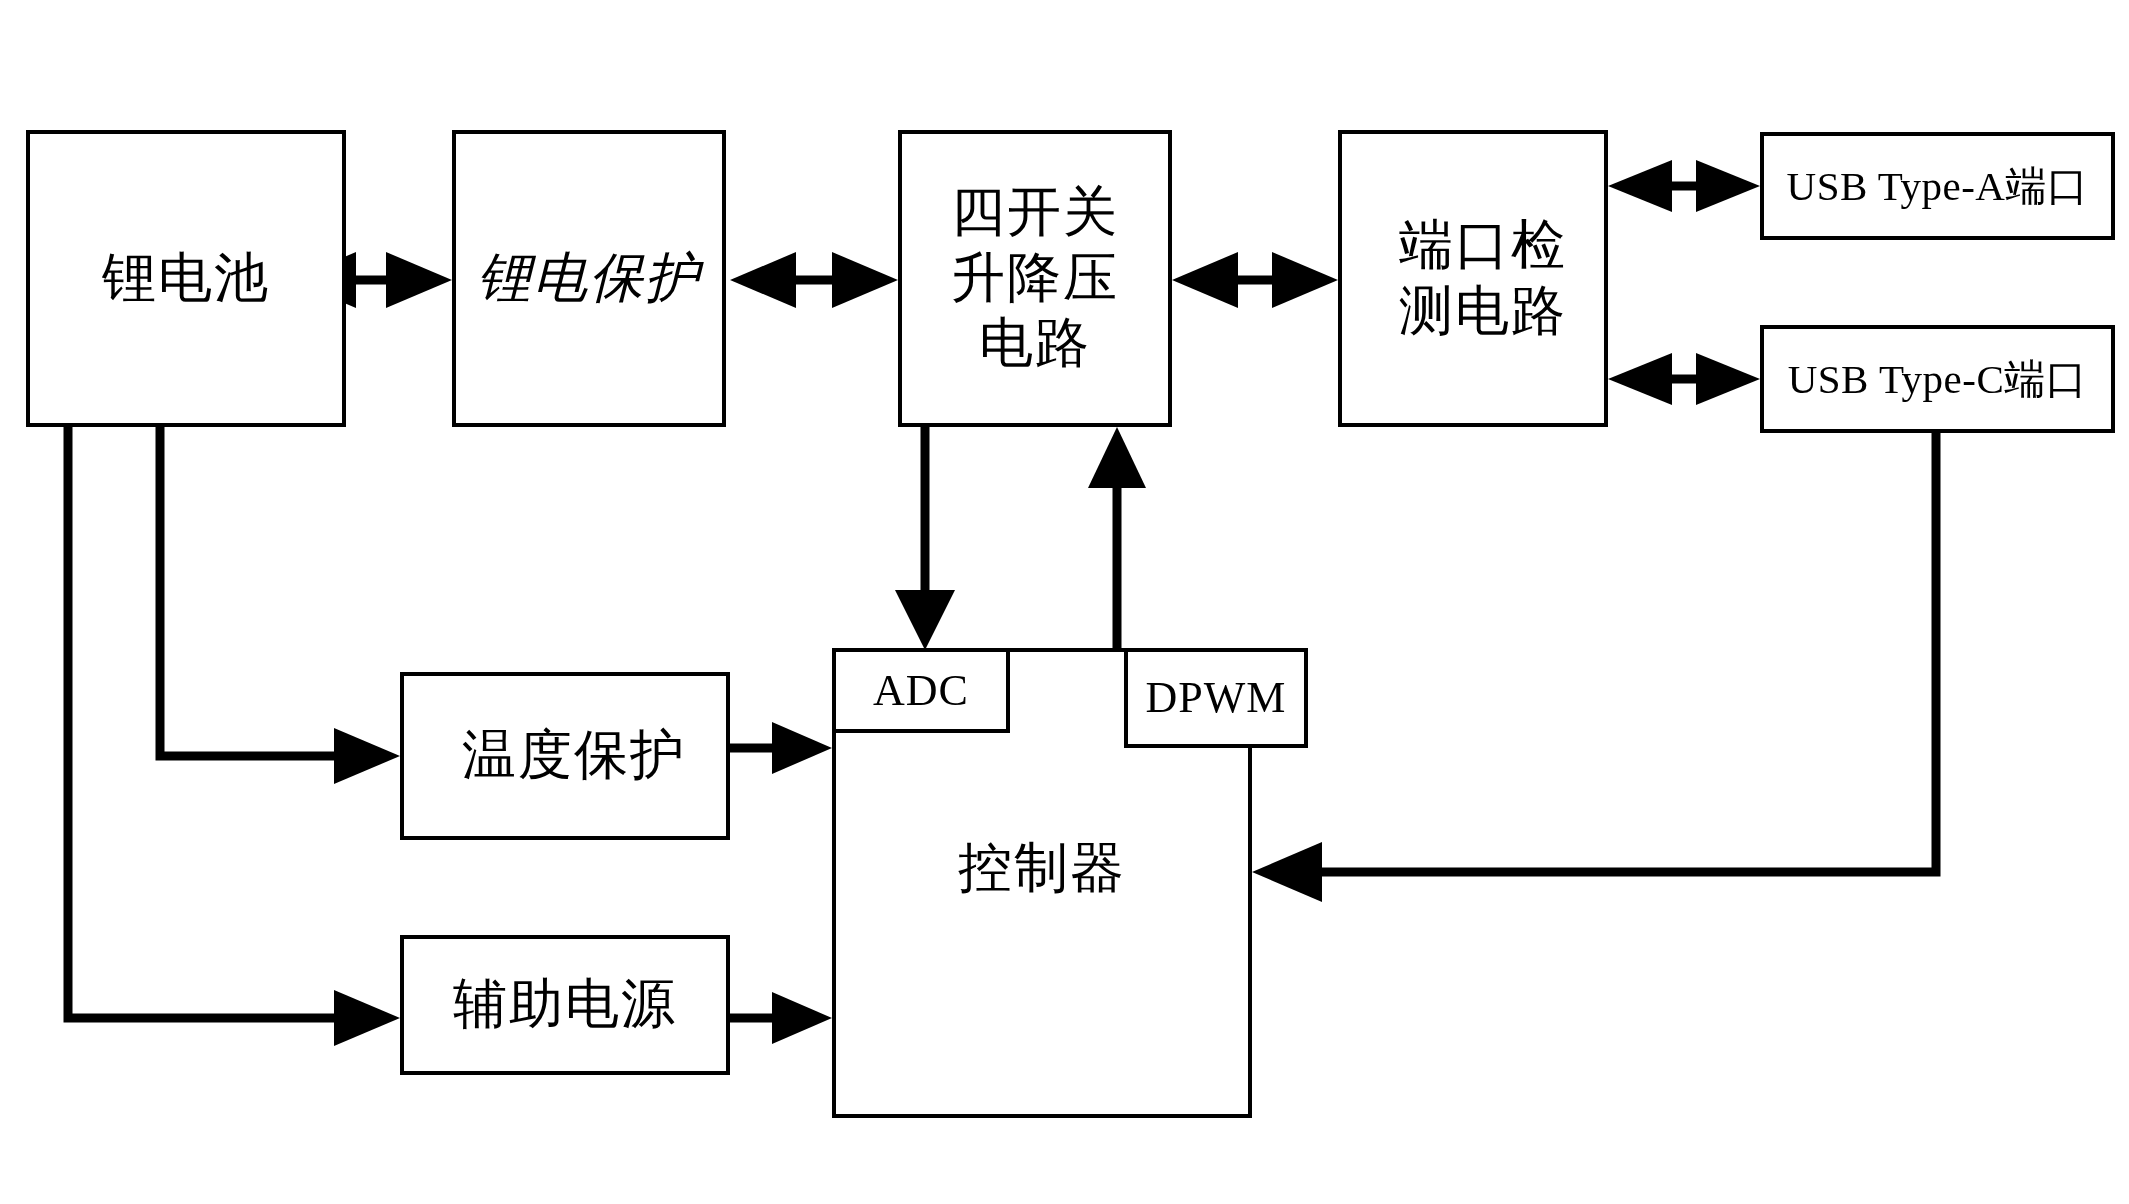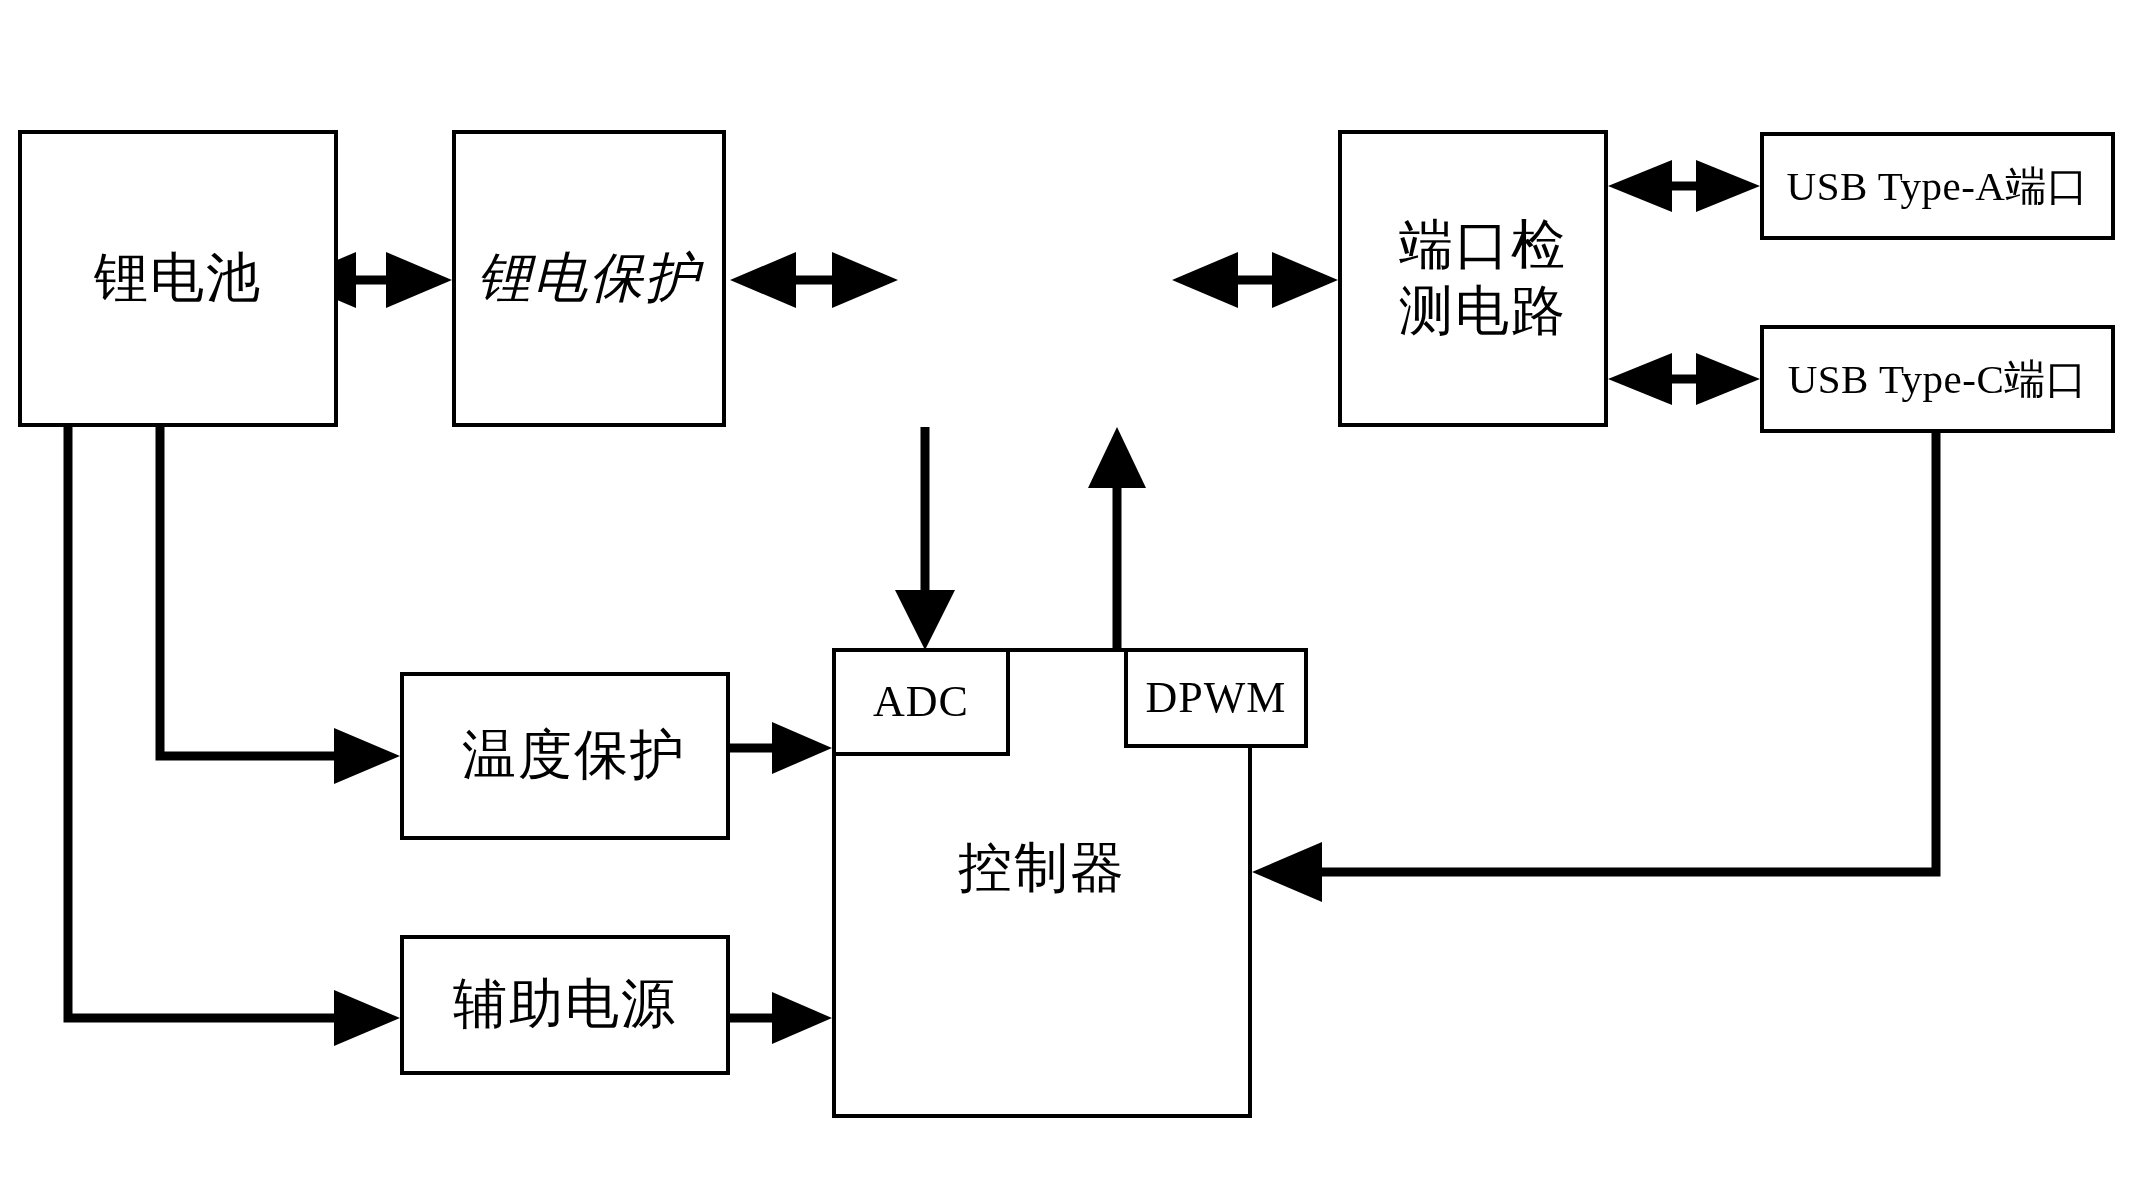--- a/index.html
+++ b/index.html
@@ -109,28 +109,33 @@
       <line x1="730" y1="1018" x2="790" y2="1018"></line>
       <polygon points="832,1018 772,992 772,1044"></polygon>
     </g>
 
     <g>
       <path d="M1936 433 L1936 872 L1315 872"></path>
       <polygon points="1252,872 1322,842 1322,902"></polygon>
     </g>
   </svg>
 
-  <div class="box" id="battery" style="left:18px;top:130px;width:320px;height:297px;">
+  <div class="box" id="battery" style="left:26px;top:130px;width:320px;height:297px;">
     <span class="lbl cn">锂电池</span>
   </div>
 
   <div class="box" id="protection" style="left:452px;top:130px;width:274px;height:297px;font-style:italic;">
     <span class="lbl cn">锂电保护</span>
   </div>
 
+  <div class="box" id="buckboost" style="left:898px;top:130px;width:274px;height:297px;">
+    <span class="lbl cn-stack">四开关
+升降压
+电路</span>
+  </div>
 
   <div class="box" id="portdetect" style="left:1338px;top:130px;width:270px;height:297px;padding-left:20px;">
     <span class="lbl cn-stack">端口检
 测电路</span>
   </div>
 
   <div class="box" id="usbc" style="left:1760px;top:325px;width:355px;height:108px;">
     <span class="lbl usb">USB Type-C端口</span>
   </div>
 
@@ -143,21 +148,21 @@
   </div>
 
   <div class="box" id="aux" style="left:400px;top:935px;width:330px;height:140px;">
     <span class="lbl cn">辅助电源</span>
   </div>
 
   <div class="box" id="ctrl" style="left:832px;top:648px;width:420px;height:470px;">
     <span class="lbl cn">控制器</span>
   </div>
 
-  <div class="box" id="adc" style="left:832px;top:648px;width:178px;height:108px;">
+  <div class="box" id="adc" style="left:832px;top:648px;width:178px;height:85px;">
     <span class="lbl mono-lab">ADC</span>
   </div>
 
   <div class="box" id="dpwm" style="left:1124px;top:648px;width:184px;height:100px;">
     <span class="lbl mono-lab">DPWM</span>
   </div>
 
 </div>
 
 </body></html>

